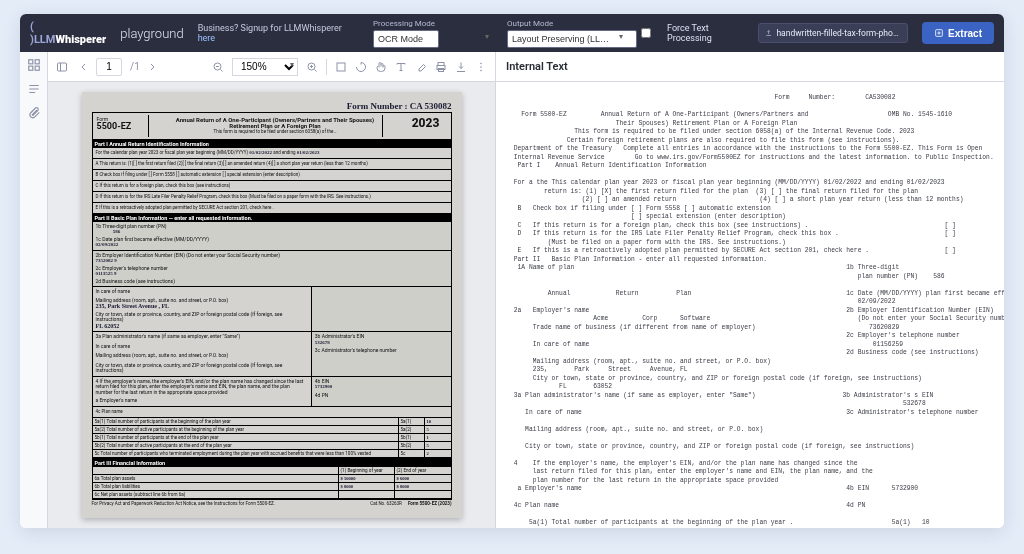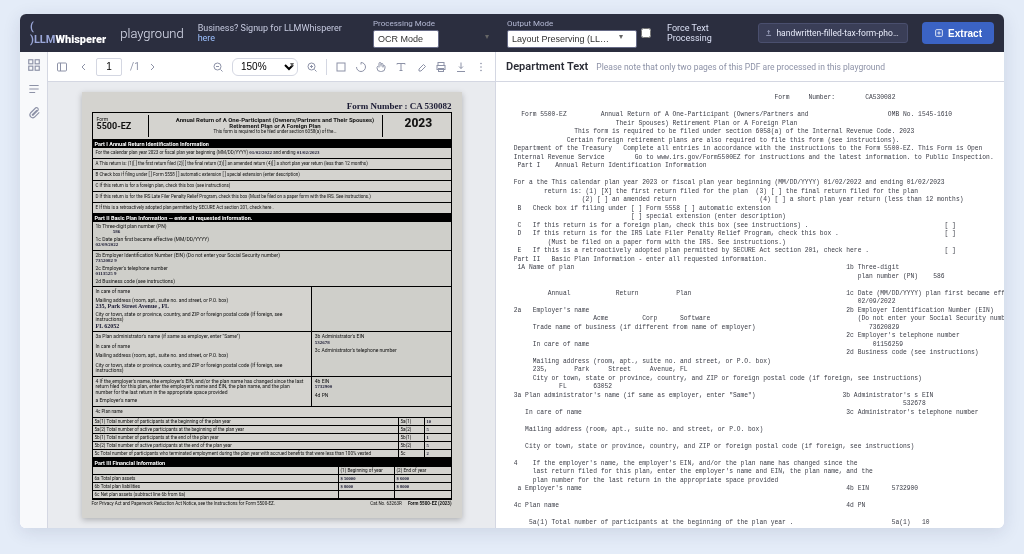--- a/index.html
+++ b/index.html
@@ -45,33 +45,33 @@
   .main{flex:1;display:flex;background:var(--bg-white);min-height:0}
   
   .rail{width:28px;background:#f8f9fb;border-right:1px solid var(--border);display:flex;flex-direction:column;align-items:center;gap:10px;padding-top:6px;color:var(--text-muted)}
   .rail .ic{width:14px;height:14px;cursor:pointer}
   
   .pdf-pane{flex:0 0 448px;display:flex;flex-direction:column;border-right:1px solid var(--border);min-width:0}
   .pdf-toolbar{height:30px;border-bottom:1px solid var(--border);display:flex;align-items:center;padding:0 8px;gap:8px;color:var(--text-muted);font-size:10px}
   .pg-input{width:26px;height:18px;border:1px solid var(--border);border-radius:2px;text-align:center;font-size:10px}
   .tb-sep{width:1px;height:16px;background:var(--border)}
   .tb-spacer{flex:1}
-  .zoom-sel{height:18px;border:1px solid var(--border);border-radius:6px;font-size:10px;padding:0 14px 0 4px;background:#fff}
+  .zoom-sel{height:18px;border:1px solid var(--border);border-radius:0;font-size:10px;padding:0 14px 0 4px;background:#fff}
   .tb-ic{width:12px;height:12px;cursor:pointer;color:var(--text-muted)}
   .pdf-viewport{flex:1;background:#e9ebef;overflow:auto;display:flex;justify-content:center;padding:10px}
   .page{width:380px;background:#d4d3cf;box-shadow:0 2px 6px rgba(0,0,0,.25);padding:10px 10px 10px 10px;font-size:5px;line-height:1.1;color:#111;position:relative}
   .page .hand{font-family:"Comic Sans MS",cursive;font-weight:600;color:#1a1a33}
   .page .formnum{text-align:right;font-size:9px;margin-bottom:0}
   .form-head{display:flex;gap:20px;border:1px solid #000;padding:2px}
   .fh-left{width:54px;border-right:1px solid #000;padding:2px}
   .fh-left .big{font-size:9px;font-weight:700}
   .fh-mid{flex:1;padding:2px;border-right:1px solid #000;text-align:center}
   .fh-mid .ttl{font-size:6px;font-weight:700}
   .fh-mid .sub{font-size:4.5px}
-  .fh-right{width:46px;text-align:left;padding:2px}
+  .fh-right{width:46px;text-align:center;padding:2px}
   .fh-right .yr{font-size:12px;font-weight:800}
   .bar{background:#000;color:#fff;font-weight:700;padding:1px 3px;font-size:5.5px}
   .row{border:1px solid #000;border-top:none;padding:2px 3px}
   .row .lbl{font-size:4.5px}
   .row2{display:flex}
   .row2 > div{border:1px solid #000;border-top:none;padding:2px 3px}
   .row2 > div + div{border-left:none}
   .planname{font-size:9px}
   .greycell{background:#cfcfca}
   .numbox{display:inline-block;min-width:42px;text-align:center}
@@ -335,22 +335,21 @@
             <span class="lbl" style="flex:1">For Privacy Act and Paperwork Reduction Act Notice, see the Instructions for Form 5500-EZ.</span>
             <span class="lbl">Cat.No. 63263R</span>
             <span class="lbl" style="font-weight:700">Form 5500-EZ (2023)</span>
           </div>
         </div>
       </div>
     </div>
 
     <div class="text-pane">
       <div class="text-head">
-        <h3>Department Text</h3>
-        <span class="note">Please note that only two pages of this PDF are processed in this playground</span>
+        <h3>Internal Text</h3>
       </div>
       <div class="text-body">
         <pre>                                                                      Form     Number:        CA530082
 
    Form 5500-EZ         Annual Return of A One-Participant (Owners/Partners and                     OMB No. 1545-1610
                             Their Spouses) Retirement Plan or A Foreign Plan
                  This form is required to be filed under section 6058(a) of the Internal Revenue Code. 2023
                Certain foreign retirement plans are also required to file this form (see instructions).
  Department of the Treasury   Complete all entries in accordance with the instructions to the Form 5500-EZ. This Form is Open
  Internal Revenue Service        Go to www.irs.gov/Form5500EZ for instructions and the latest information. to Public Inspection.

